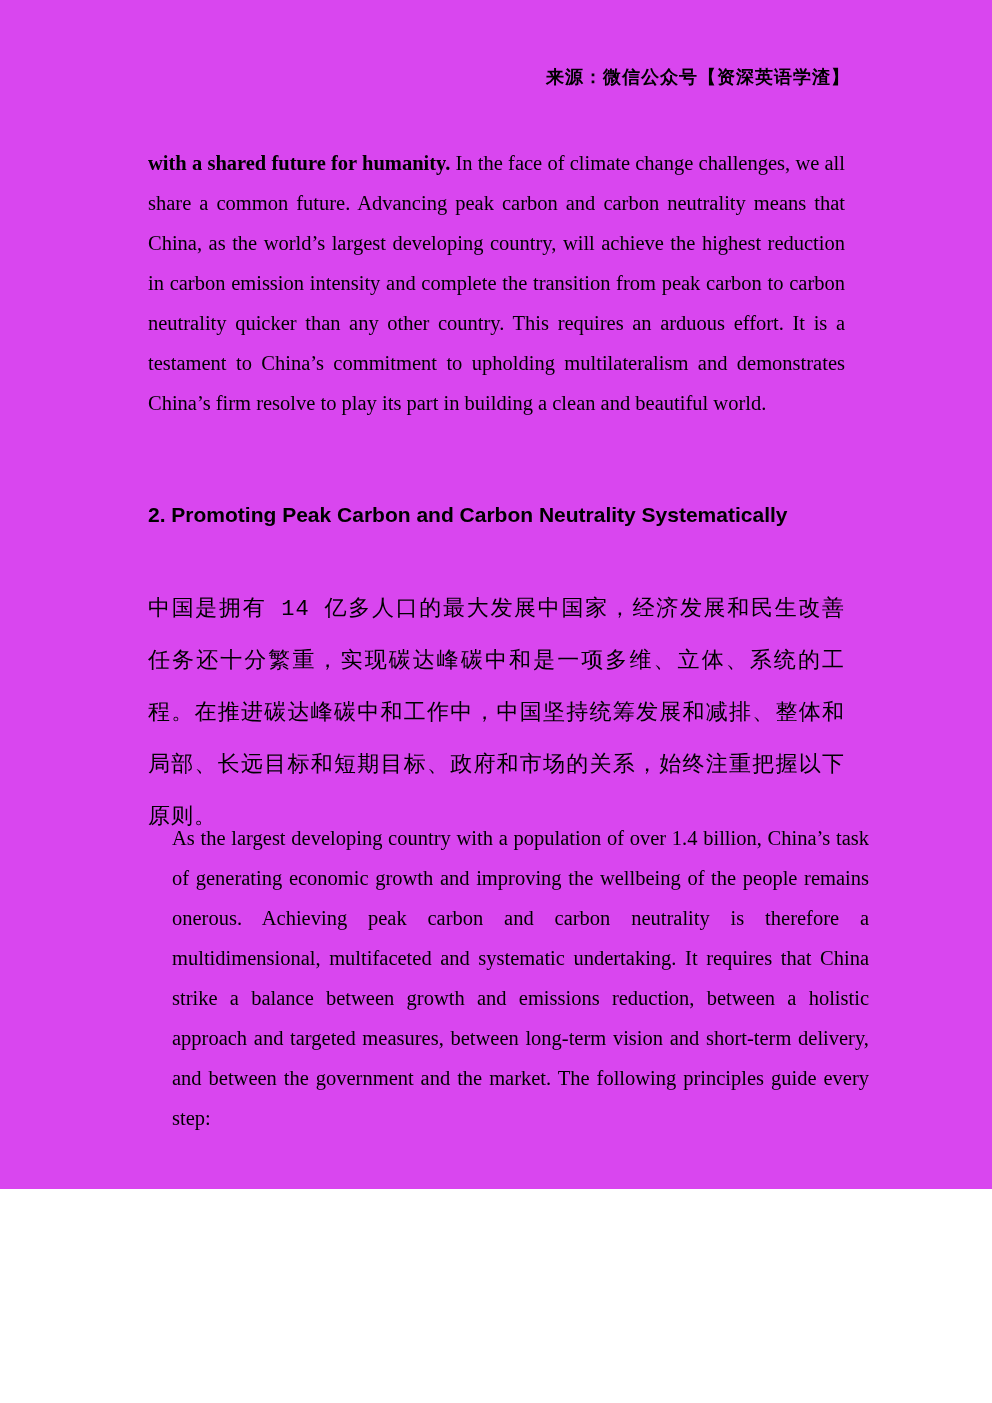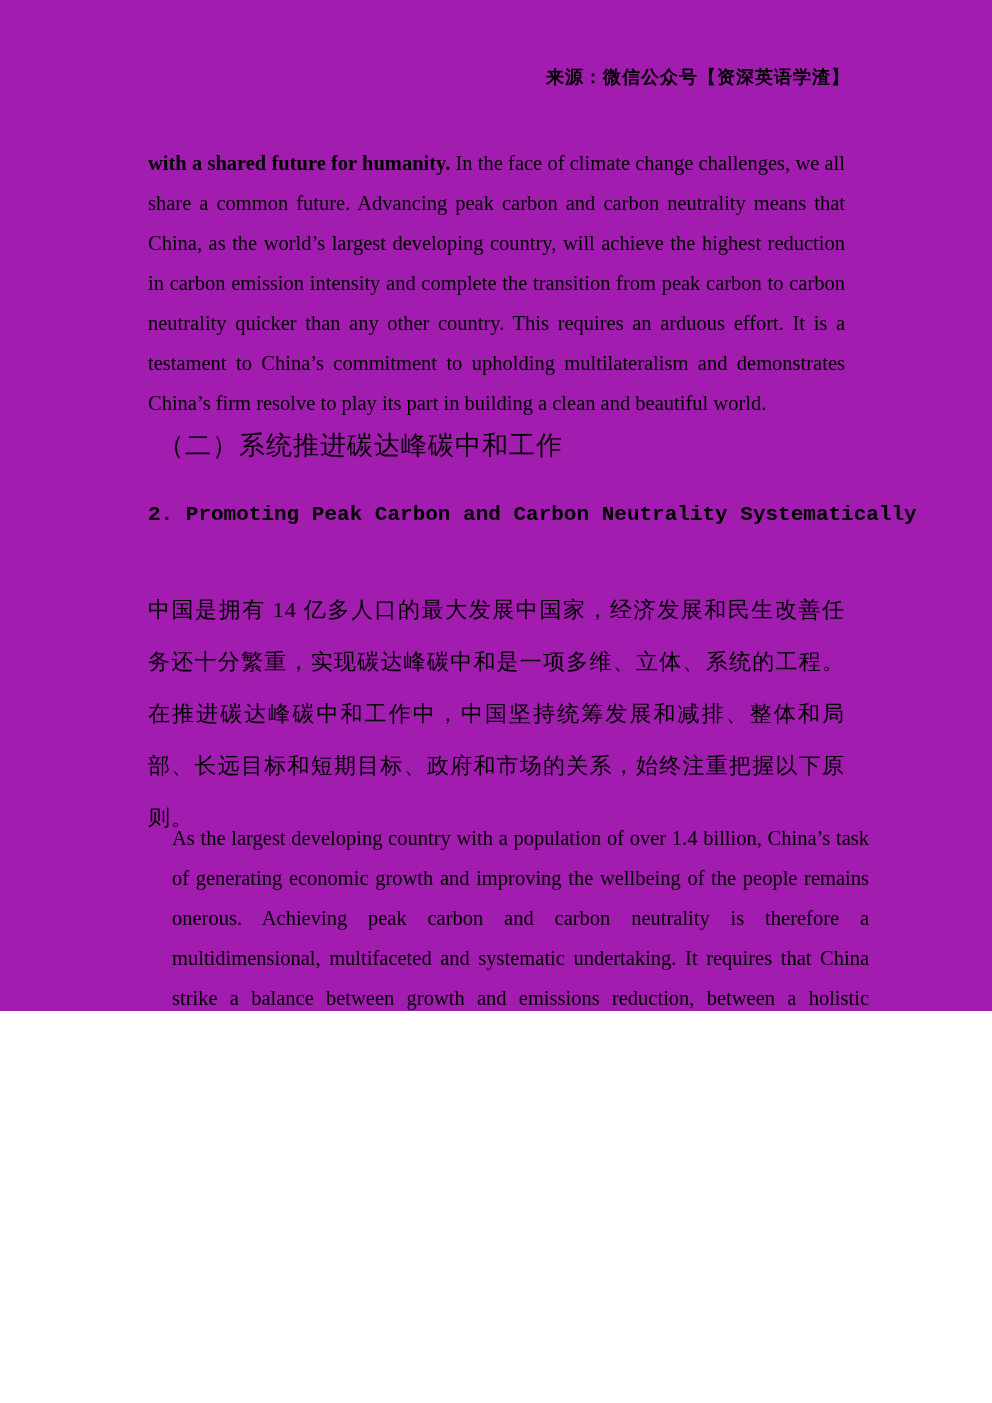--- a/index.html
+++ b/index.html
@@ -3,22 +3,22 @@
 <meta charset="utf-8">
 <style>
   html, body {
     margin: 0;
     padding: 0;
     background: #ffffff;
   }
   .page {
     position: relative;
     width: 992px;
-    height: 1011px;
-    background: #a21caf;
+    height: 1189px;
+    background: #d946ef;
     color: #000000;
     overflow: hidden;
   }
   .source-header {
     position: absolute;
     top: 66px;
     left: 148px;
     width: 702px;
     text-align: right;
     font-family: "Liberation Sans", sans-serif;
@@ -36,21 +36,21 @@
     line-height: 40px;
     text-align: justify;
   }
   .en-body .lead-bold {
     font-weight: bold;
   }
   .zh-body {
     position: absolute;
     left: 148px;
     width: 697px;
-    font-family: Liberation Serif, serif;
+    font-family: Liberation Mono, monospace;
     font-size: 22px;
     line-height: 52px;
     letter-spacing: 1px;
     text-align: justify;
     text-justify: inter-ideograph;
   }
   .zh-heading {
     position: absolute;
     top: 427px;
     left: 158px;
@@ -60,21 +60,21 @@
     line-height: 36px;
     letter-spacing: 1px;
     font-weight: normal;
     white-space: nowrap;
   }
   .en-heading {
     position: absolute;
     top: 499px;
     left: 148px;
     width: 697px;
-    font-family: Liberation Mono, monospace;
+    font-family: Liberation Sans, sans-serif;
     font-weight: bold;
     font-size: 21px;
     line-height: 32px;
     white-space: nowrap;
   }
   .para1 { top: 122px; }
   .para2-zh { top: 562px; }
   .para3-en { top: 797px; margin-left: 24px; }
   .para4-zh { top: 1089px; line-height: 54px; }
   .page-number {
@@ -90,21 +90,20 @@
 </style>
 </head>
 <body>
 
 <div class="page">
 
   <div class="source-header">来源：微信公众号【资深英语学渣】</div>
 
   <p class="en-body para1"><span class="lead-bold">with a shared future for humanity.</span> <span>In the face of climate change challenges, we all share a common future. Advancing peak carbon and carbon neutrality means that China, as the world’s largest developing country, will achieve the highest reduction in carbon emission intensity and complete the transition from peak carbon to carbon neutrality quicker than any other country. This requires an arduous effort. It is a testament to China’s commitment to upholding multilateralism and demonstrates China’s firm resolve to play its part in building a clean and beautiful world.</span></p>
 
-  <div class="zh-heading">（二）系统推进碳达峰碳中和工作</div>
 
   <div class="en-heading">2. Promoting Peak Carbon and Carbon Neutrality Systematically</div>
 
   <p class="zh-body para2-zh">中国是拥有 14 亿多人口的最大发展中国家，经济发展和民生改善任务还十分繁重，实现碳达峰碳中和是一项多维、立体、系统的工程。在推进碳达峰碳中和工作中，中国坚持统筹发展和减排、整体和局部、长远目标和短期目标、政府和市场的关系，始终注重把握以下原则。</p>
 
   <p class="en-body para3-en">As the largest developing country with a population of over 1.4 billion, China’s task of generating economic growth and improving the wellbeing of the people remains onerous. Achieving peak carbon and carbon neutrality is therefore a multidimensional, multifaceted and systematic undertaking. It requires that China strike a balance between growth and emissions reduction, between a holistic approach and targeted measures, between long-term vision and short-term delivery, and between the government and the market. The following principles guide every step:</p>
 
 
   <div class="page-number">8</div>
 

